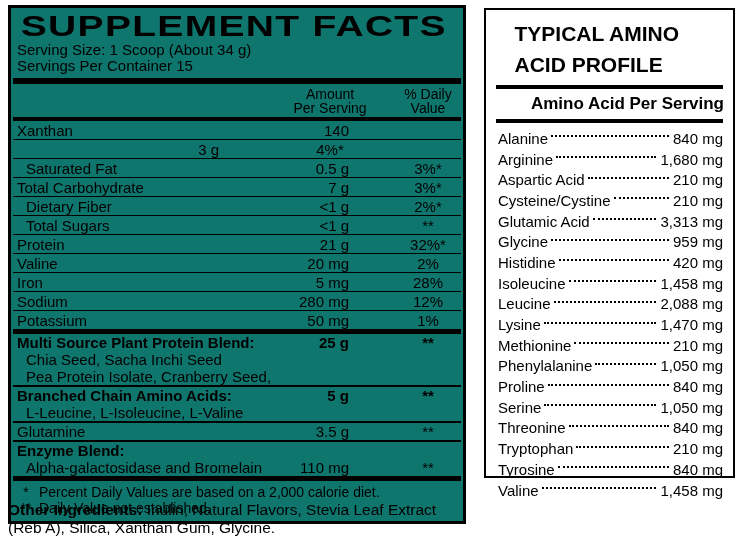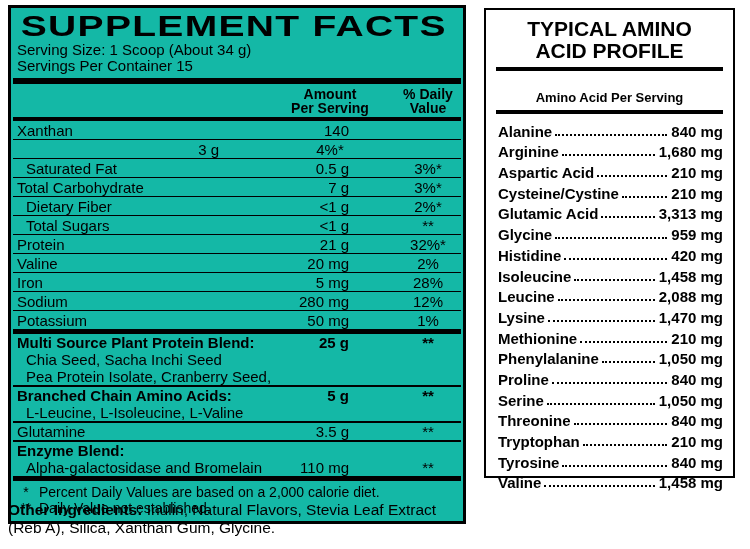--- a/index.html
+++ b/index.html
@@ -5,36 +5,36 @@
   * { margin:0; padding:0; box-sizing:border-box; }
   body { background:#fff; }
   .page {
     position:relative; width:750px; height:549px; background:#fff;
     font-family:"Liberation Sans", sans-serif; color:#000;
   }
 
   
   .facts-box {
     position:absolute; left:8px; top:5px; width:458px;
-    border:3px solid #000; padding:1px 2px 3px 2px; background:#14b8a6;
+    border:3px solid #000; padding:1px 2px 3px 2px; background:#0f766e;
   }
   .sf-title {
     font-size:30px; font-weight:bold; letter-spacing:1px; white-space:nowrap;
     transform:scaleX(1.30); transform-origin:0 50%;
     height:33px; line-height:33px; padding-left:6px;
   }
   .serving-line { font-size:15px; line-height:16px; padding-left:4px; }
   .bar { background:#000; }
   .bar-thick  { height:6px; margin-top:4px; }
   .bar-med    { height:4px; }
   .bar-thick2 { height:5px; }
 
   .grid-row { display:grid; grid-template-columns:1fr 130px 66px; align-items:end; }
 
-  .hdr-row { padding:3px 0 2px 0; font-weight:bold; font-size:14px; line-height:14px; }
+  .hdr-row { padding:3px 0 2px 0; font-weight:normal; font-size:14px; line-height:14px; }
   .hdr-amt, .hdr-pct { text-align:center; white-space:pre-line; }
 
   .row { font-size:15px; line-height:17px; padding:1px 0 0 4px; }
   .row .c-name { white-space:nowrap; }
   .row .c-amt  { text-align:right; padding-right:46px; white-space:nowrap; }
   .row .c-pct  { text-align:center; white-space:nowrap; }
   .row.indent .c-name { padding-left:9px; }
   .row.bold { font-weight:bold; }
   #main-rows .row + .row { border-top:1px solid #000; }
   #blend-rows .row { line-height:16px; }
@@ -50,27 +50,27 @@
     font-size:15.5px; line-height:18px;
   }
   .other-ing .b { font-weight:bold; }
 
   
   .amino-box {
     position:absolute; left:484px; top:8px; width:251px; height:470px;
     border:2px solid #000; padding:4px 9px 0 9px; background:#fff;
   }
   .amino-title {
-    font-size:21px; line-height:22px; font-weight:bold; text-align:center;
+    font-size:21px; line-height:31px; font-weight:bold; 
     max-width:190px; margin:4px auto 5px auto;
   }
   .amino-rule { height:4px; background:#000; margin:0 1px; }
-  .amino-sub { font-size:13px; font-weight:bold; text-align:center; margin:19px 0 5px 0; }
+  .amino-sub { font-size:17px; font-weight:bold; text-align:right; margin:5px 0 5px 0; }
   #amino-list { list-style:none; margin-top:5px; }
-  #amino-list li { display:flex; align-items:flex-end; height:20.7px; font-size:15px; padding:0 1px 0 3px;font-weight:bold; }
+  #amino-list li { display:flex; align-items:center; height:20.7px; font-size:15px; padding:0 1px 0 3px; }
   .dots { flex:1; border-bottom:2px dotted #000; margin:0 4px 4px 3px; }
   .a-val { white-space:nowrap; }
 </style>
 </head>
 <body>
 
 <div class="page">
 
   <section class="facts-box">
     <h1 class="sf-title">SUPPLEMENT FACTS</h1>

